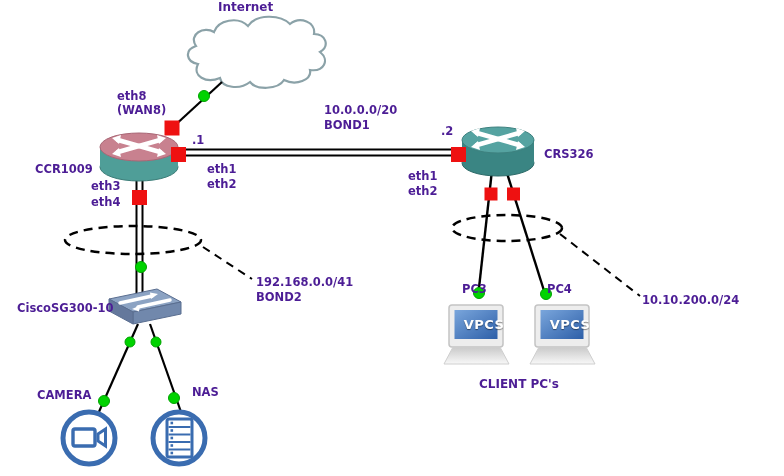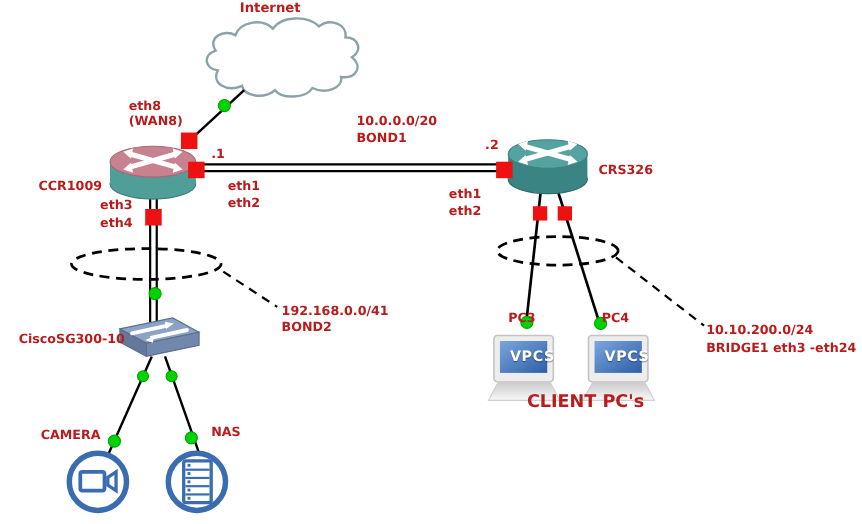--- a/index.html
+++ b/index.html
@@ -3,21 +3,21 @@
 <meta charset="utf-8">
 <style>
   html,body{margin:0;padding:0;background:#fff;}
   .canvas{
     position:relative;width:784px;height:476px;background:#ffffff;
     overflow:hidden;font-family:"DejaVu Sans",sans-serif;
   }
   .layer{position:absolute;left:0;top:0;}
   .lbl{
     position:absolute;font-weight:bold;font-size:11.5px;line-height:1.15;
-    color:#b91c1c;white-space:nowrap;
+    color:#4c1d95;white-space:nowrap;
   }
   .vpcs{
     position:absolute;width:60px;text-align:center;color:#fff;font-weight:bold;
     font-size:13px;letter-spacing:.5px;text-shadow:0 1px 1px rgba(0,0,0,.45);
   }
 </style>
 </head>
 <body>
 
 <div class="canvas">
@@ -178,19 +178,18 @@
   <div class="lbl" style="left:544px;top:148px">CRS326</div>
   <div class="lbl" style="left:91px;top:180px">eth3</div>
   <div class="lbl" style="left:91px;top:196px">eth4</div>
   <div class="lbl" style="left:256px;top:276px">192.168.0.0/41</div>
   <div class="lbl" style="left:256px;top:291px">BOND2</div>
   <div class="lbl" style="left:17px;top:302px">CiscoSG300-10</div>
   <div class="lbl" style="left:37px;top:389px">CAMERA</div>
   <div class="lbl" style="left:192px;top:386px">NAS</div>
   <div class="lbl" style="left:462px;top:283px">PC3</div>
   <div class="lbl" style="left:547px;top:283px">PC4</div>
-  <div class="lbl" style="left:479px;top:356px;font-size:16px">CLIENT PC's</div>
+  <div class="lbl" style="left:479px;top:378px;font-size:12px">CLIENT PC's</div>
   <div class="lbl" style="left:642px;top:294px">10.10.200.0/24</div>
-  <div class="lbl" style="left:642px;top:310px">BRIDGE1 eth3 -eth24</div>
 
   <div class="vpcs" style="left:454px;top:317px">VPCS</div>
   <div class="vpcs" style="left:540px;top:317px">VPCS</div>
 </div>
 
 </body></html>

